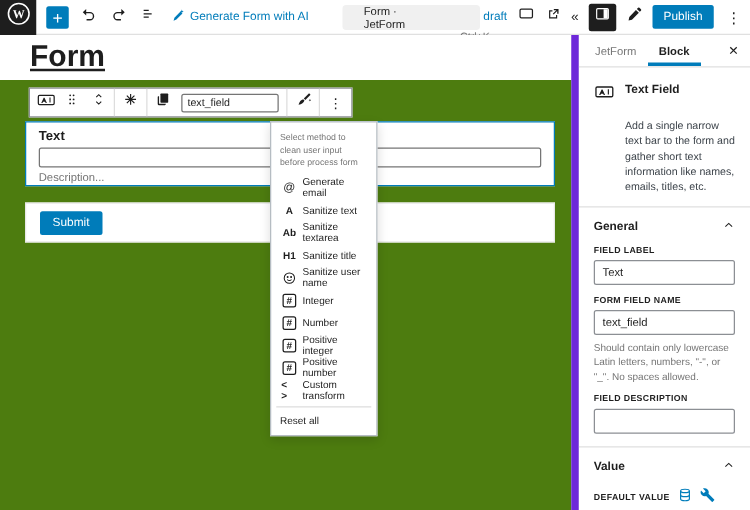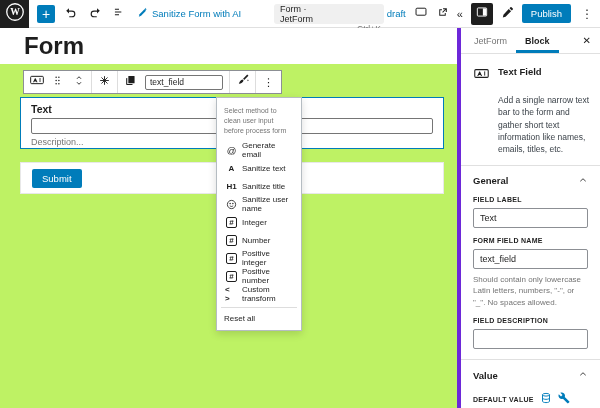--- a/index.html
+++ b/index.html
@@ -5,32 +5,32 @@
   * { box-sizing: border-box; margin: 0; padding: 0; }
   body { font-family: "Liberation Sans", sans-serif; background: #fff; }
   #screen { position: relative; width: 600px; height: 408px; overflow: hidden; background: #fff; color: #1e1e1e; }
 
   
   .topbar { position: absolute; top: 0; left: 0; width: 600px; height: 28px; background: #fff; border-bottom: 1px solid #e0e0e0; display: flex; align-items: center; }
   .wp-logo { width: 29px; height: 28px; background: #1e1e1e; display: flex; align-items: center; justify-content: center; flex: none; }
   .inserter { width: 18px; height: 18px; margin-left: 8px; background: #007cba; border-radius: 2px; color: #fff; font-size: 14px; line-height: 16px; display: flex; align-items: center; justify-content: center; flex: none; }
   .tb-icon-btn { width: 17px; height: 22px; display: flex; align-items: center; justify-content: center; margin-left: 7px; color: #1e1e1e; }
   .ai-btn { display: flex; align-items: center; gap: 4px; margin-left: 10px; color: #007cba; font-size: 9.5px; font-weight: 500; }
-  .docbar { position: absolute; left: 274px; top: 4px; width: 110px; height: 20px; background: #f0f0f0; border-radius: 3px; display: flex; align-items: flex-start; justify-content: space-between; padding: 0 6px; gap: 44px; }
+  .docbar { position: absolute; left: 274px; top: 4px; width: 110px; height: 20px; background: #f0f0f0; border-radius: 3px; display: flex; align-items: flex-start; justify-content: space-between; padding: 0 17px; gap: 44px; }
   .docbar-title { font-size: 9px; color: #1e1e1e; }
   .docbar-kbd { font-size: 8.5px; color: #757575; margin-top: 20px; }
   .tb-right { margin-left: auto; display: flex; align-items: center; gap: 8px; padding-right: 5px; }
   .save-draft { color: #007cba; font-size: 9.5px; }
   .chev-dbl { font-size: 11px; color: #1e1e1e; }
   .sb-toggle { width: 22px; height: 22px; background: #1e1e1e; border-radius: 2px; display: flex; align-items: center; justify-content: center; }
   .publish-btn { background: #007cba; color: #fff; font-size: 9.5px; font-weight: 500; padding: 4px 9px; border-radius: 2px; }
   .more-dots { font-size: 12px; color: #1e1e1e; padding: 0 2px; }
 
   
-  .canvas { position: absolute; top: 28px; left: 0; width: 503px; height: 380px; background: #bef264; }
+  .canvas { position: absolute; top: 28px; left: 0; width: 503px; height: 380px; background: #4d7c0f; text-decoration: underline; }
   .title-band { height: 36px; background: #fff; display: flex; align-items: center; padding-left: 24px; }
   .page-title { font-size: 24px; font-weight: bold; color: #1e1e1e; }
 
   .block-toolbar { position: absolute; left: 23px; top: 42px; height: 24px; background: #fff; border: 1px solid #8c8f94; display: flex; align-items: stretch; z-index: 3; }
   .tb-group { display: flex; align-items: center; padding: 0 2px; border-right: 1px solid #ddd; }
   .tb-group:last-child { border-right: none; }
   .tb-btn { width: 21px; height: 22px; display: flex; align-items: center; justify-content: center; color: #1e1e1e; }
   .field-name-input { width: 78px; height: 15px; border: 1px solid #757575; border-radius: 2px; font-size: 8.5px; padding: 0 4px; margin: 0 4px; font-family: "Liberation Sans", sans-serif; color: #1e1e1e; }
 
   .text-block { position: absolute; left: 20px; top: 69px; width: 424px; height: 52px; background: #fff; border: 1.5px solid #007cba; padding: 5px 10px; z-index: 1; }
@@ -47,21 +47,21 @@
   .dd-item { display: flex; align-items: center; height: 18px; gap: 4px; padding: 0 2px; border: 1.5px solid transparent; border-radius: 2px; font-size: 8px; color: #1e1e1e; }
   .dd-item.selected { border-color: #007cba; }
   .dd-icon { width: 13px; flex: none; display: flex; justify-content: center; align-items: center; font-weight: bold; font-size: 8px; color: #1e1e1e; }
   .dd-icon.at { font-size: 9.5px; font-weight: normal; }
   .dd-icon.code { letter-spacing: 1px; }
   .url-chip { width: 11px; height: 11px; background: #1e1e1e; border-radius: 2px; display: flex; align-items: center; justify-content: center; }
   .dd-divider { border-top: 1px solid #ddd; margin: 4px -1px 0; }
   .dd-reset { height: 20px; display: flex; align-items: center; font-size: 8px; color: #1e1e1e; padding: 0 2px; }
 
   
-  .sidebar { position: absolute; top: 28px; right: 0; width: 143px; height: 380px; background: #fff; border-left: 4px solid #6d28d9; overflow: hidden; }
+  .sidebar { position: absolute; top: 28px; right: 0; width: 143px; height: 380px; background: #fff; border-left: 6px solid #6d28d9; overflow: hidden; }
   .sb-tabs { height: 26px; border-bottom: 1px solid #e0e0e0; display: flex; align-items: stretch; padding-left: 4px; }
   .sb-tab { padding: 0 9px; display: flex; align-items: center; font-size: 9px; color: #757575; }
   .sb-tab.active { color: #1e1e1e; font-weight: 600; box-shadow: inset 0 -3px 0 #007cba; text-align: center; }
   .sb-close { margin-left: auto; display: flex; align-items: center; padding: 0 9px; font-size: 10px; color: #1e1e1e; }
 
   .sb-card { display: flex; gap: 7px; padding: 10px 10px 9px 12px; border-bottom: 1px solid #e0e0e0; }
   .sb-card-icon { width: 18px; flex: none; padding-top: 1px; }
   .sb-card-title { font-size: 9.5px; font-weight: bold; color: #1e1e1e; margin: 2px 0 17px; }
   .sb-card-desc { font-size: 8.5px; color: #3c434a; line-height: 1.45; }
 
@@ -104,21 +104,21 @@
     <div class="tb-icon-btn">
       <span><svg width="14" height="14" viewBox="0 0 24 24" fill="#1e1e1e">
             <path d="M5 6.5h7v1.7H5zM5 11.2h11v1.7H5zM5 15.9h7v1.7H5z"></path>
           </svg></span>
     </div>
     <div class="ai-btn">
       <span><svg width="11" height="11" viewBox="0 0 24 24" fill="#007cba">
             <path d="M4 21l1.6-5.4L16.2 5l3.3 3.3L8.9 18.9z"></path>
             <path d="M18.5 1.5l.9 2.4 2.4.9-2.4.9-.9 2.4-.9-2.4-2.4-.9 2.4-.9z"></path>
           </svg></span>
-      <span>Sanitize Form with AI</span>
+      <span>Generate Form with AI</span>
     </div>
     <div class="docbar">
       <span class="docbar-title">Form · JetForm</span>
       <span class="docbar-kbd">Ctrl+K</span>
     </div>
     <div class="tb-right">
       <span class="save-draft">Save draft</span>
       <span><svg width="14" height="14" viewBox="0 0 24 24">
             <rect x="3.5" y="5.5" width="17" height="12" rx="1.8" fill="none" stroke="#1e1e1e" stroke-width="1.7"></rect>
           </svg></span>
@@ -215,20 +215,24 @@
     <div class="dropdown">
       <div class="dd-header">Select method to clean user input before process form</div>
 
       <div class="dd-item">
         <span class="dd-icon at">@</span>
         <span>Generate email</span>
       </div>
       <div class="dd-item">
         <span class="dd-icon">A</span>
         <span>Sanitize text</span>
+      </div>
+      <div class="dd-item">
+        <span class="dd-icon">Ab</span>
+        <span>Sanitize textarea</span>
       </div>
       <div class="dd-item">
         <span class="dd-icon">H1</span>
         <span>Sanitize title</span>
       </div>
       <div class="dd-item">
         <span class="dd-icon">
             <svg width="11" height="11" viewBox="0 0 24 24" fill="none" stroke="#1e1e1e" stroke-width="1.8">
               <circle cx="12" cy="12" r="9"></circle>
               <circle cx="9" cy="10" r="0.8" fill="#1e1e1e"></circle>

